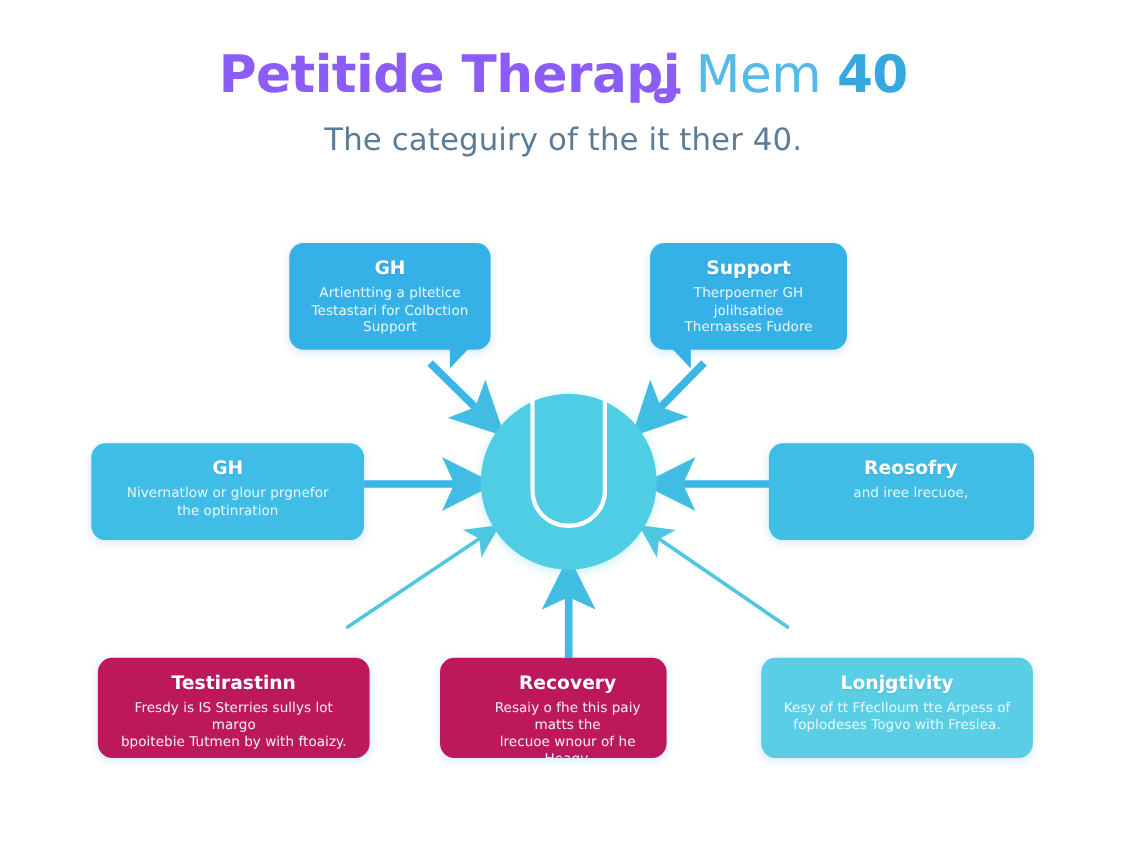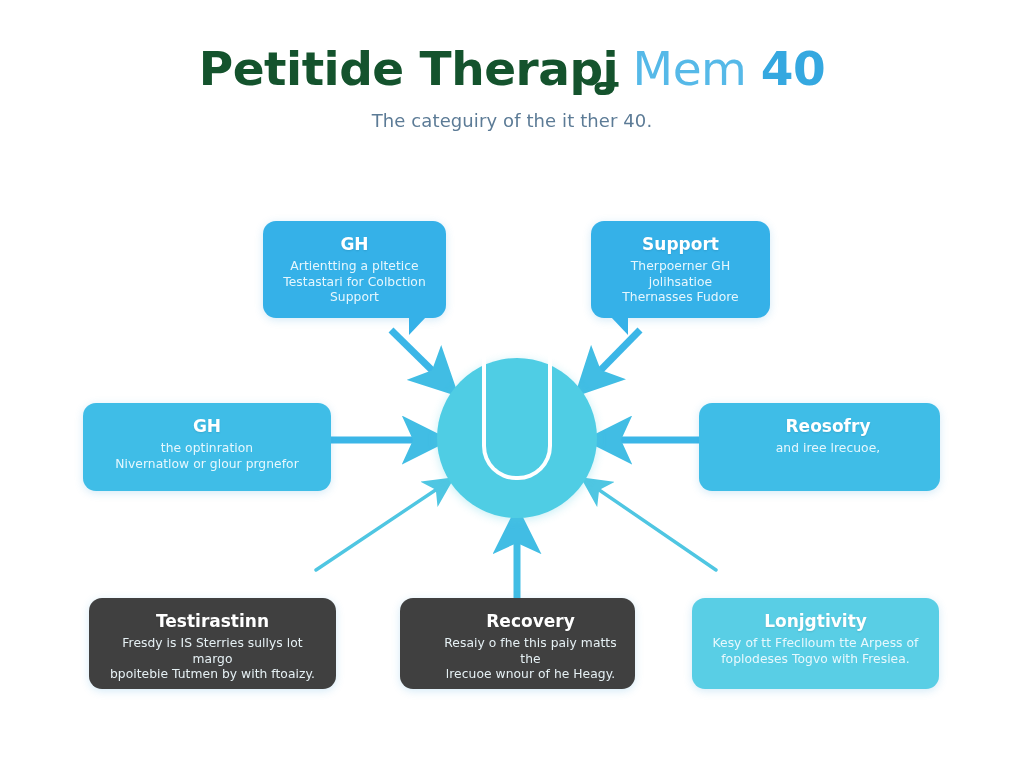--- a/index.html
+++ b/index.html
@@ -30,33 +30,33 @@
     padding-top: 44px;
   }
   .title {
     font-size: 47px;
     line-height: 1.08;
     letter-spacing: -0.5px;
     white-space: nowrap;
   }
   .title .t-bold {
     font-weight: 700;
-    color: #14532d;
+    color: #8b5cf6;
   }
   .title .t-light {
     font-weight: 400;
     color: #56B9E8;
   }
   .title .t-num {
     font-weight: 700;
     color: #35A8E0;
   }
   .subtitle {
     margin-top: 15px;
-    font-size: 18px;
+    font-size: 28px;
     font-weight: 400;
     color: #5C7B96;
     letter-spacing: 0.1px;
   }
 
   
   #arrows {
     position: absolute;
     top: 0; left: 0;
     width: 1024px;
@@ -122,30 +122,30 @@
     line-height: 1.27;
     color: #f0fbff;
     opacity: 0.94;
     letter-spacing: 0.05px;
   }
   .card-desc .ln { display: block; }
 
   
   .tone-strong { background: #35B1E8; }
   .tone-mid    { background: #3FBDE7; }
-  .tone-soft   { background: #404040; }
+  .tone-soft   { background: #be185d; }
   .tone-softer { background: #59CEE5; }
 
   
   #card-top-left     { left: 263px; top: 221px; width: 183px; height: 97px; }
   #card-top-right    { left: 591px; top: 221px; width: 179px; height: 97px; }
   #card-mid-left     { left: 83px;  top: 403px; width: 248px; height: 88px; }
   #card-mid-right    { left: 699px; top: 403px; width: 241px; height: 88px; padding-left: 31px; }
   #card-bot-left     { left: 89px;  top: 598px; width: 247px; height: 91px; }
-  #card-bot-center   { left: 400px; top: 598px; width: 235px; height: 91px; padding-left: 40px; }
+  #card-bot-center   { left: 400px; top: 598px; width: 206px; height: 91px; padding-left: 40px; }
   #card-bot-right    { left: 692px; top: 598px; width: 247px; height: 91px; }
 
   
   .tail {
     position: absolute;
     width: 0; height: 0;
   }
   #card-top-left .tail {
     right: 20px; bottom: -17px;
     border-left: 17px solid #35B1E8;
@@ -215,22 +215,22 @@
     <div class="card-desc">
       <span class="ln">Therpoerner GH jolihsatioe</span>
       <span class="ln">Thernasses Fudore</span>
     </div>
     <div class="tail"></div>
   </div>
 
   <div class="card tone-mid" id="card-mid-left">
     <div class="card-title">GH</div>
     <div class="card-desc">
+      <span class="ln">Nivernatlow or glour prgnefor</span>
       <span class="ln">the optinration</span>
-      <span class="ln">Nivernatlow or glour prgnefor</span>
     </div>
   </div>
 
   <div class="card tone-mid" id="card-mid-right">
     <div class="card-title">Reosofry</div>
     <div class="card-desc">
       <span class="ln">and iree lrecuoe,</span>
     </div>
   </div>
 

